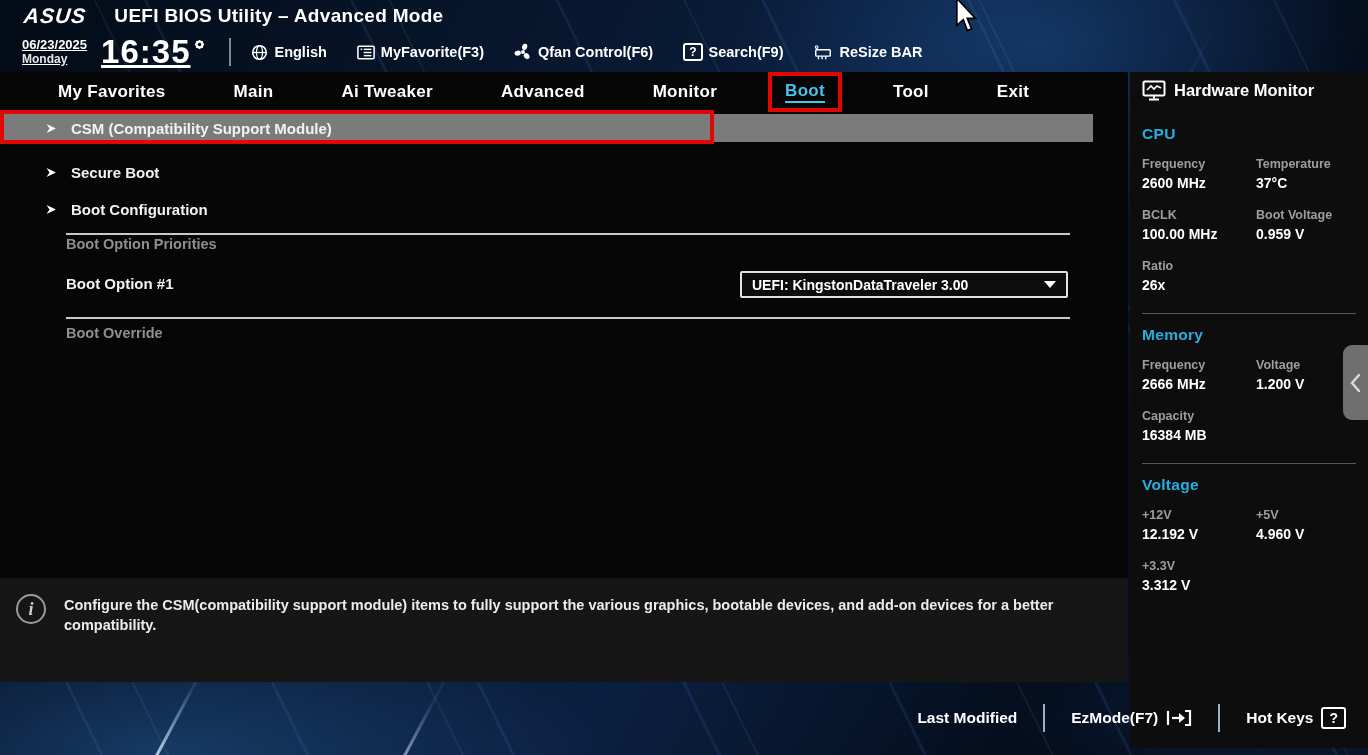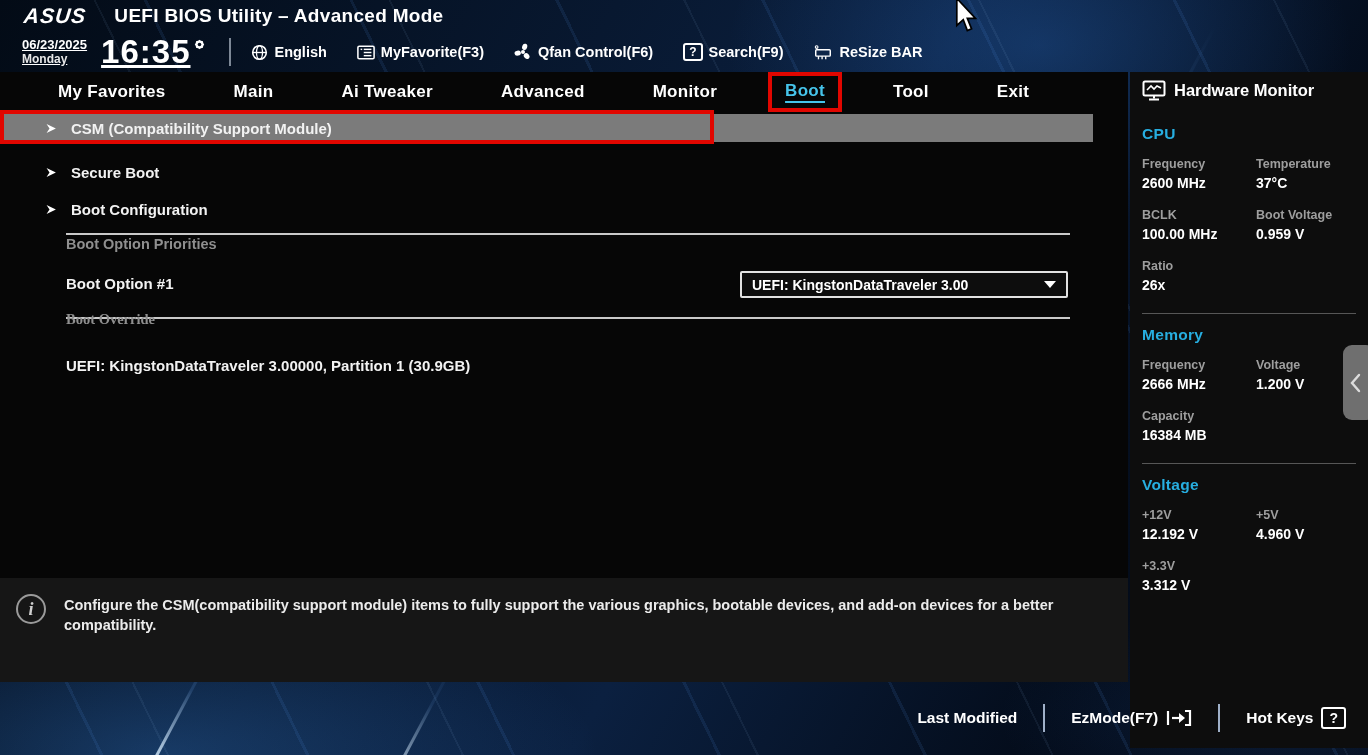--- a/index.html
+++ b/index.html
@@ -206,22 +206,21 @@
 
     <div class="hdiv" style="top:161px;"></div>
     <div class="sec-label" style="top:164px;">Boot Option Priorities</div>
     <div class="opt-label" style="top:203px;">Boot Option #1</div>
     <div class="dropdown" style="top:199px;">
       <span class="dd-text">UEFI: KingstonDataTraveler 3.00</span>
       <span class="caret"></span>
     </div>
 
     <div class="hdiv" style="top:245px;"></div>
-    <div class="sec-label" style="top:239px;font-family:Liberation Serif, serif;">Boot Override</div>
-    <div class="opt-label" style="top:285px;">UEFI: KingstonDataTraveler 3.00000, Partition 1 (30.9GB)</div>
+    <div class="sec-label" style="top:253px;">Boot Override</div>
 
     <div class="help-area">
       <div class="info-circle">i</div>
       <div class="help-text">Configure the CSM(compatibility support module) items to fully support the various graphics, bootable devices, and add-on devices for a better compatibility.</div>
     </div>
 
   </div>
 
   <div class="sidebar">
     <div class="hw-header">

